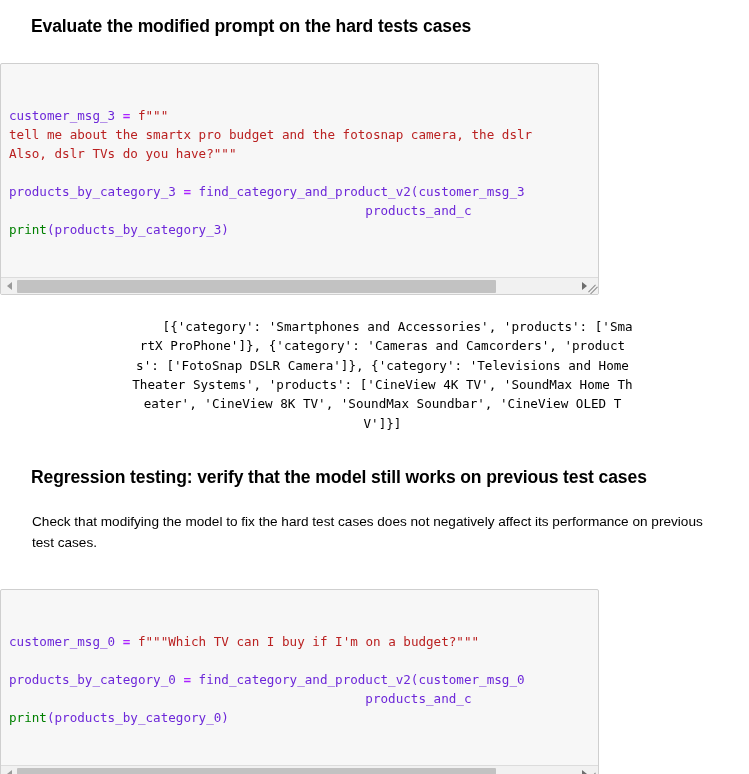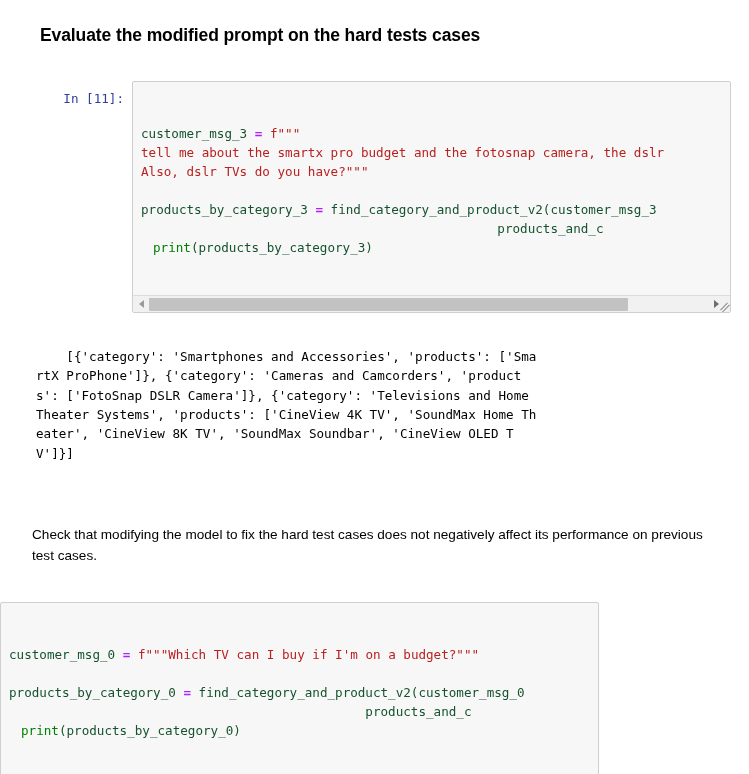--- a/index.html
+++ b/index.html
@@ -22,21 +22,21 @@
   }
 
   
   .heading {
     font-family: "Liberation Sans", sans-serif;
     font-weight: bold;
     font-size: 17.5px;
     line-height: 1.32;
     color: #000000;
     letter-spacing: -0.1px;
-    margin: 12px;
+    margin: 3px;
     padding: 0 20px 0 28px;
   }
   .h-1 { padding-top: 12px; }
   .h-2 { padding-top: 0px; }
 
   
   .para {
     font-family: "Liberation Sans", sans-serif;
     font-size: 13.6px;
     line-height: 1.52;
@@ -83,22 +83,22 @@
     margin: 0;
     font-family: "DejaVu Sans Mono", "Liberation Mono", monospace;
     font-size: 12.6px;
     line-height: 19px;
     color: #1a1a1a;
     white-space: pre;
     overflow: hidden;
   }
   .tok-op   { color: #AA22FF; font-weight: bold; }
   .tok-str  { color: #BA2121; }
-  .tok-fn   { color: #008000; margin-left: 12px; }
-  .tok-name { color: #14532d; }
+  .tok-fn   { color: #008000; }
+  .tok-name { color: #6d28d9; }
 
   
   .hscroll {
     height: 17px;
     background: #f1f1f1;
     border-top: 1px solid #dcdcdc;
     display: flex;
     align-items: center;
     position: relative;
   }
@@ -145,47 +145,47 @@
     position: absolute;
     width: 10px; height: 1px;
     background: #8a8a8a;
     transform: rotate(-45deg);
   }
   .hs-grip .ln1 { left: 7px; top: 9px; }
   .hs-grip .ln2 { left: 9px; top: 11px; }
 
   
   .output {
-    margin: 12px;
+    margin: 0;
     padding: 0 8px 0 24px;
     font-family: "DejaVu Sans Mono", "Liberation Mono", monospace;
     font-size: 12.6px;
     line-height: 19.3px;
     color: #000000;
     white-space: pre;
+    text-align: center;
   }
 
   .sp-a { height: 22px; }
   .sp-b { height: 22px; }
   .sp-c { height: 30px; }
   .sp-d { height: 16px; }
   .sp-e { height: 32px; }
   .sp-f { height: 22px; }
 </style>
 </head>
 <body>
 
 <div class="notebook">
 
   <h2 class="heading h-1">Evaluate the modified prompt on the hard tests cases</h2>
 
   <div class="sp-a"></div>
 
   <div class="cell-row">
-    <div class="prompt">In [11]:</div>
     <div class="cell-box">
       <div class="code-area">
         <pre class="code"><span class="tok-name">customer_msg_3 </span><span class="tok-op">=</span><span class="tok-name"> </span><span class="tok-str">f"""</span>
 <span class="tok-str">tell me about the smartx pro budget and the fotosnap camera, the dslr</span>
 <span class="tok-str">Also, dslr TVs do you have?"""</span>
 <span class="tok-name"></span>
 <span class="tok-name">products_by_category_3 </span><span class="tok-op">=</span><span class="tok-name"> find_category_and_product_v2(customer_msg_3</span>
 <span class="tok-name">                                               products_and_c</span>
 <span class="tok-fn">print</span><span class="tok-name">(products_by_category_3)</span></pre>
       </div>
@@ -209,20 +209,21 @@
 
   <pre class="output">    [{'category': 'Smartphones and Accessories', 'products': ['Sma
 rtX ProPhone']}, {'category': 'Cameras and Camcorders', 'product
 s': ['FotoSnap DSLR Camera']}, {'category': 'Televisions and Home
 Theater Systems', 'products': ['CineView 4K TV', 'SoundMax Home Th
 eater', 'CineView 8K TV', 'SoundMax Soundbar', 'CineView OLED T
 V']}]</pre>
 
   <div class="sp-c"></div>
 
+  <h2 class="heading h-2">Regression testing: verify that the model still works on previous test cases</h2>
 
   <div class="sp-d"></div>
 
   <p class="para">Check that modifying the model to fix the hard test cases does not negatively affect its performance on previous test cases.</p>
 
   <div class="sp-e"></div>
 
   <div class="cell-row">
     <div class="cell-box">
       <div class="code-area">

